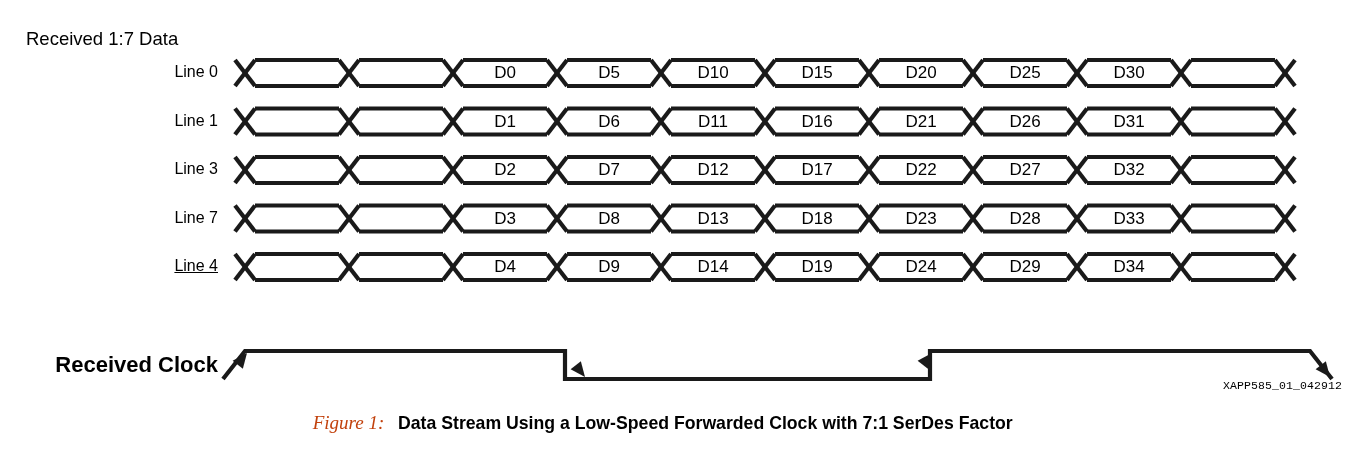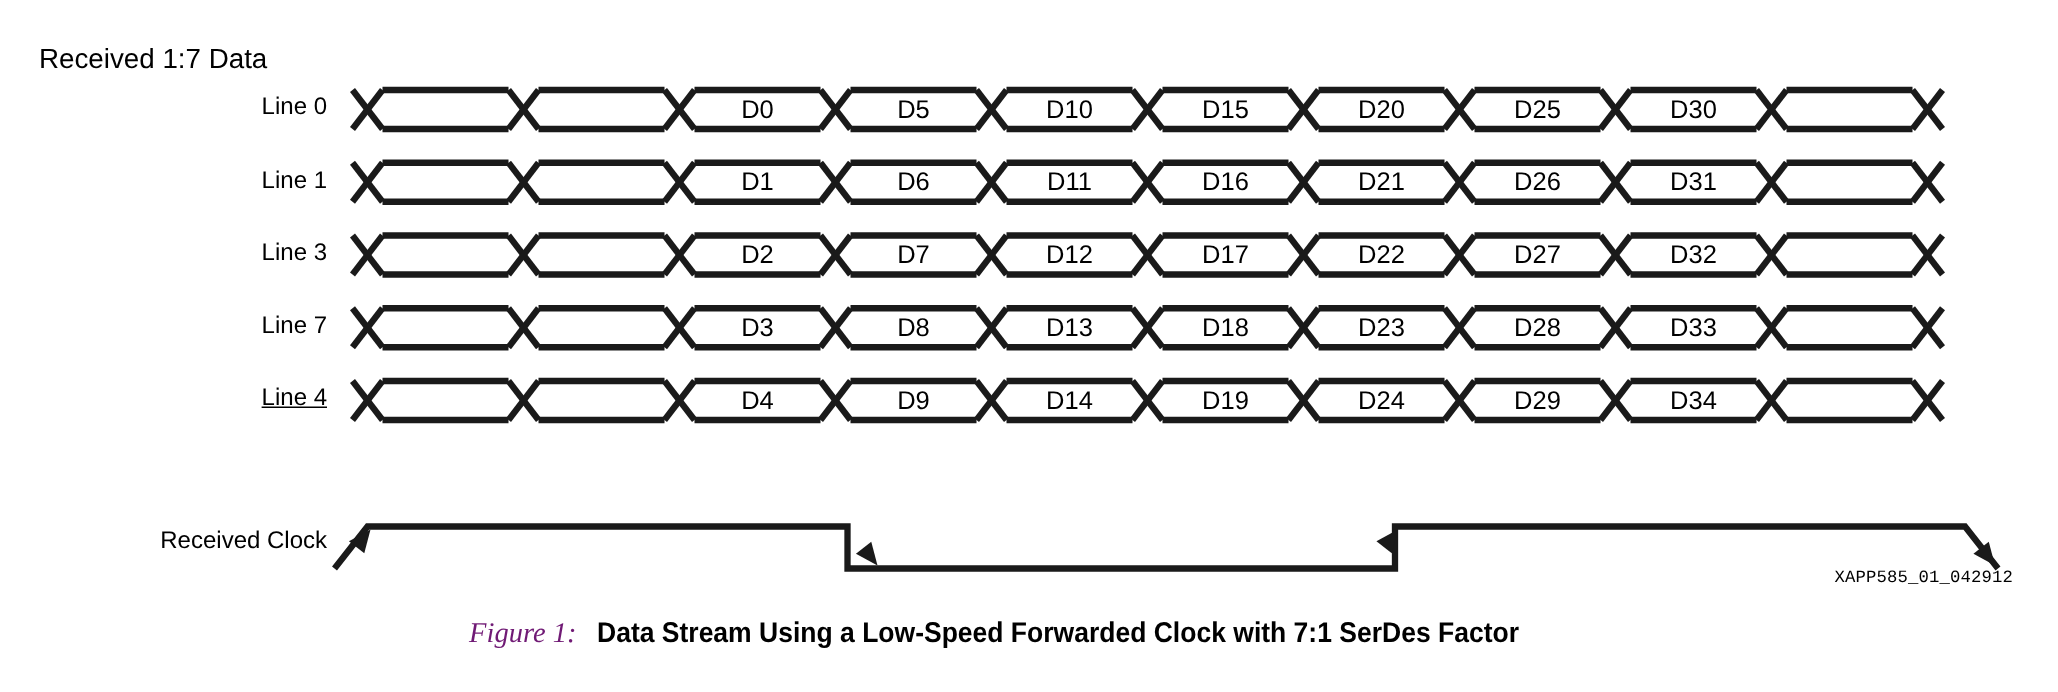--- a/index.html
+++ b/index.html
@@ -34,28 +34,29 @@
     font-size: 16px;
     font-family: "Liberation Sans", sans-serif;
     color: #000;
     text-align: right;
     white-space: nowrap;
     width: 210px;
     left: 8px;
   }
   .clock-label {
     position: absolute;
-    font-size: 16px;
+    font-size: 22px;
     font-family: "Liberation Sans", sans-serif;
     color: #000;
     text-align: right;
     white-space: nowrap;
     width: 210px;
     left: 8px;
     top: 352px;
+    font-weight: bold;
   }
   #wave-svg {
     position: absolute;
     left: 0;
     top: 0;
   }
   .cell-text {
     font-family: "Liberation Sans", sans-serif;
     font-size: 17px;
     fill: #000;
@@ -77,21 +78,21 @@
     left: 0;
     top: 412px;
     width: 1372px;
     text-align: center;
     white-space: nowrap;
   }
   .caption-num {
     font-style: italic;
     font-size: 19px;
     font-family: "Liberation Serif", serif;
-    color: #701a75;
+    color: #c2410c;
   }
   .caption-text {
     font-weight: bold;
     font-size: 19px;
     font-family: "Liberation Sans", sans-serif;
     color: #000;
     margin-left: 14px;
     display: inline-block;
     transform: scaleX(0.93);
     transform-origin: left center;

